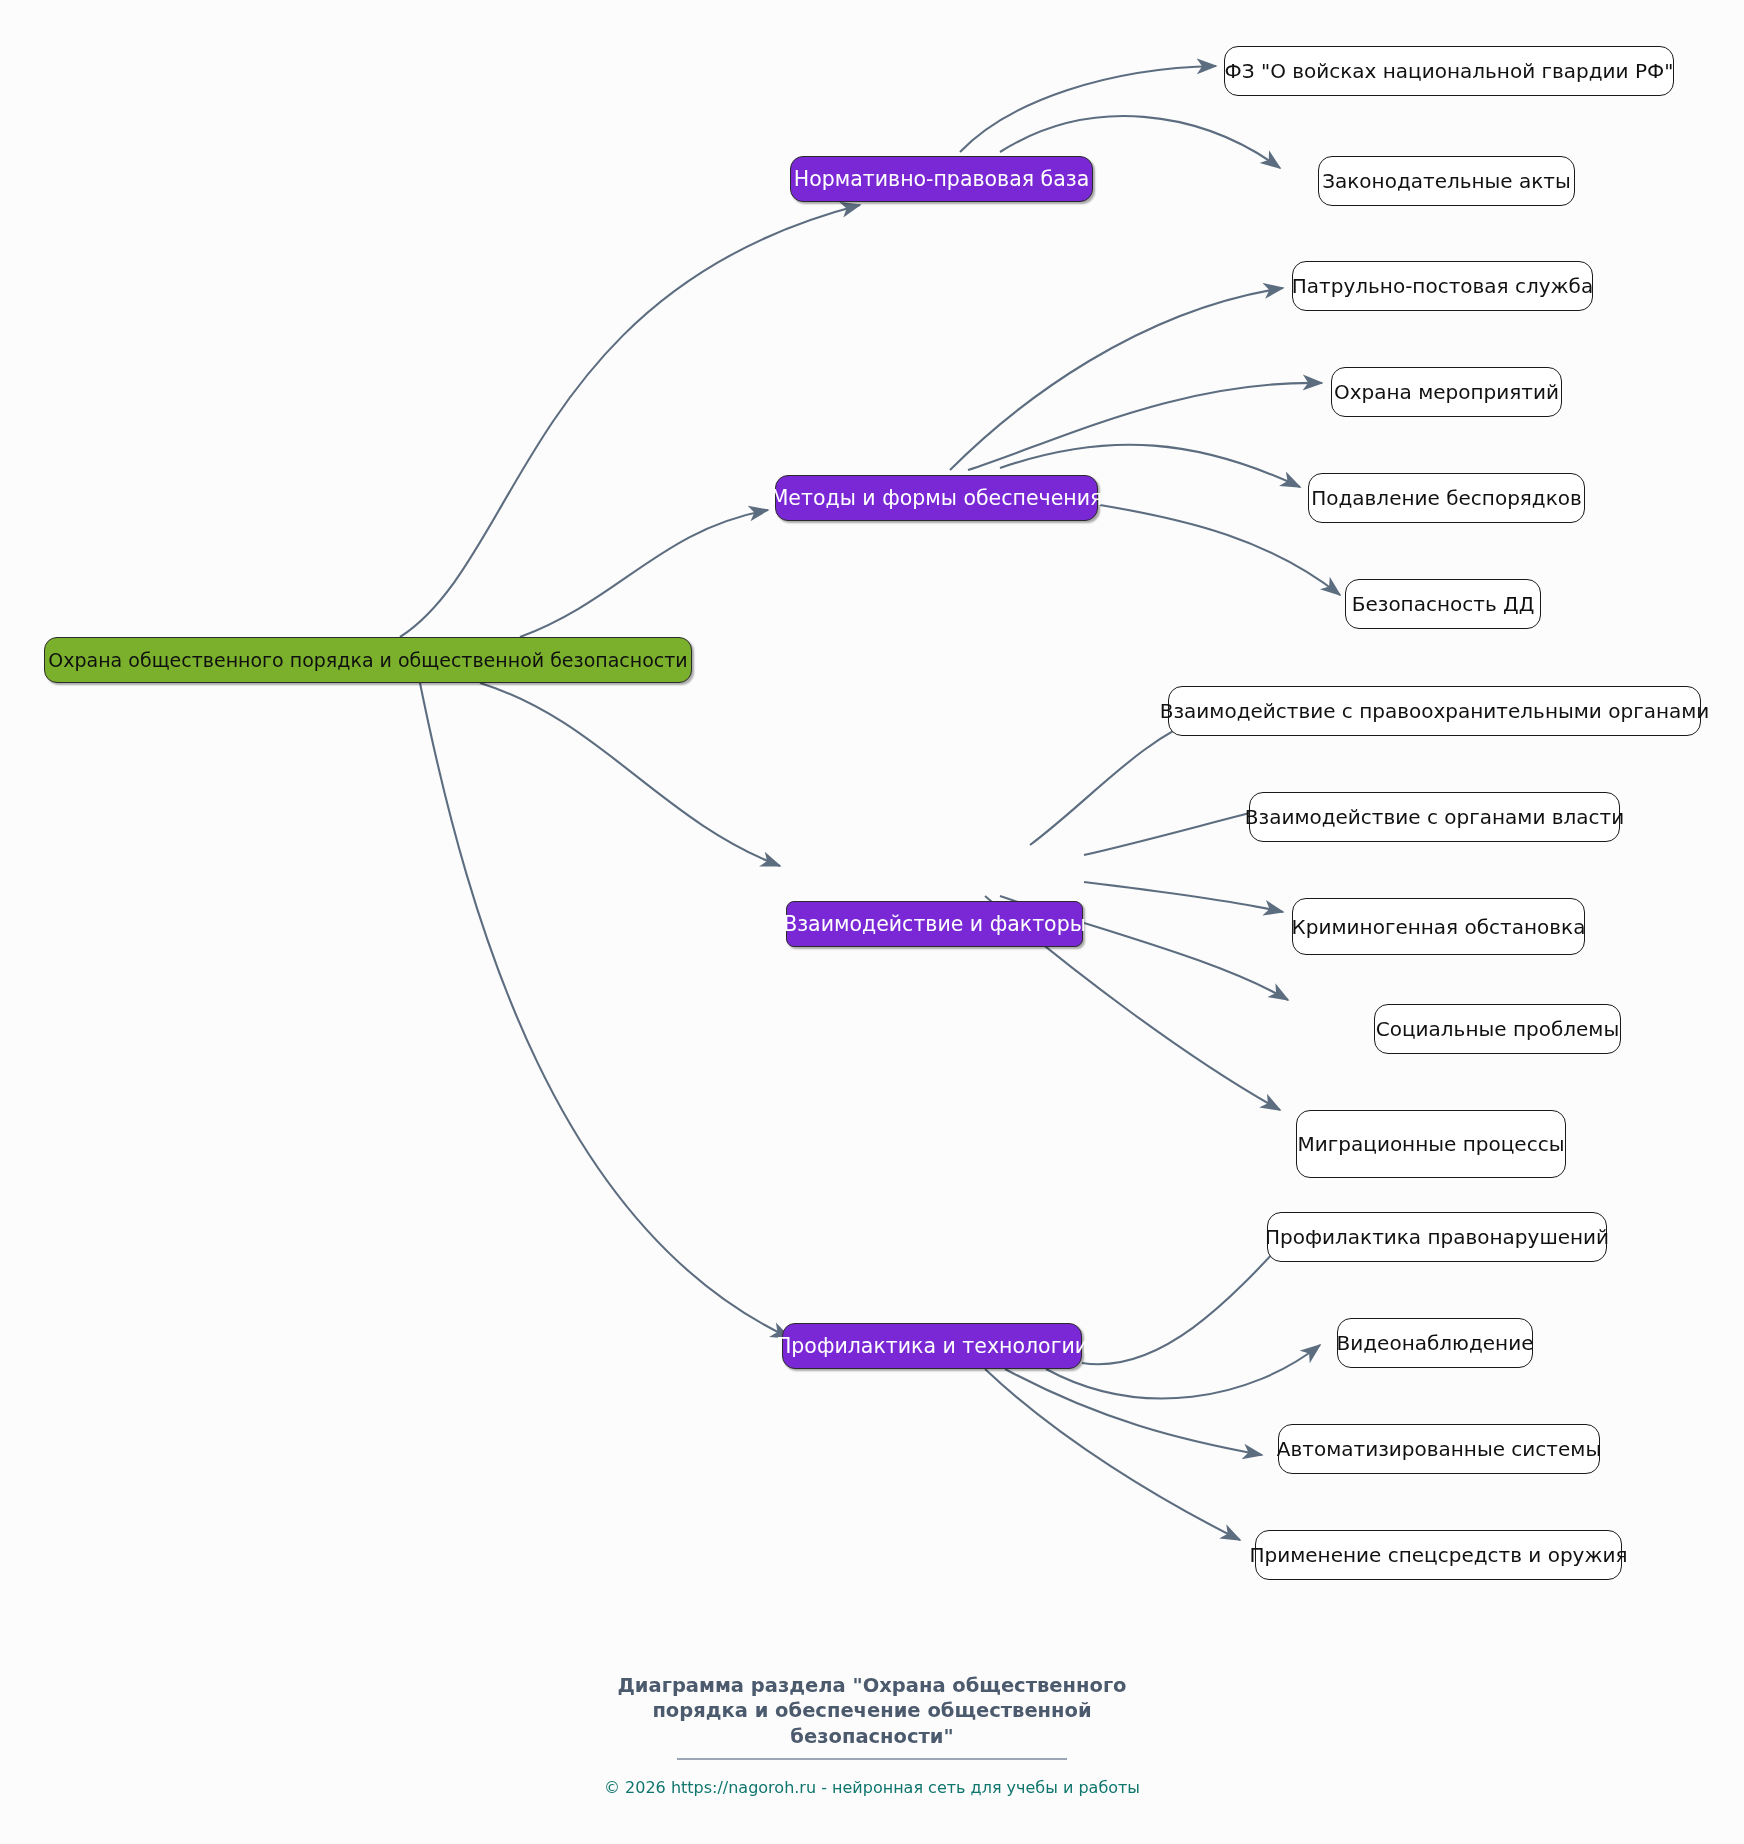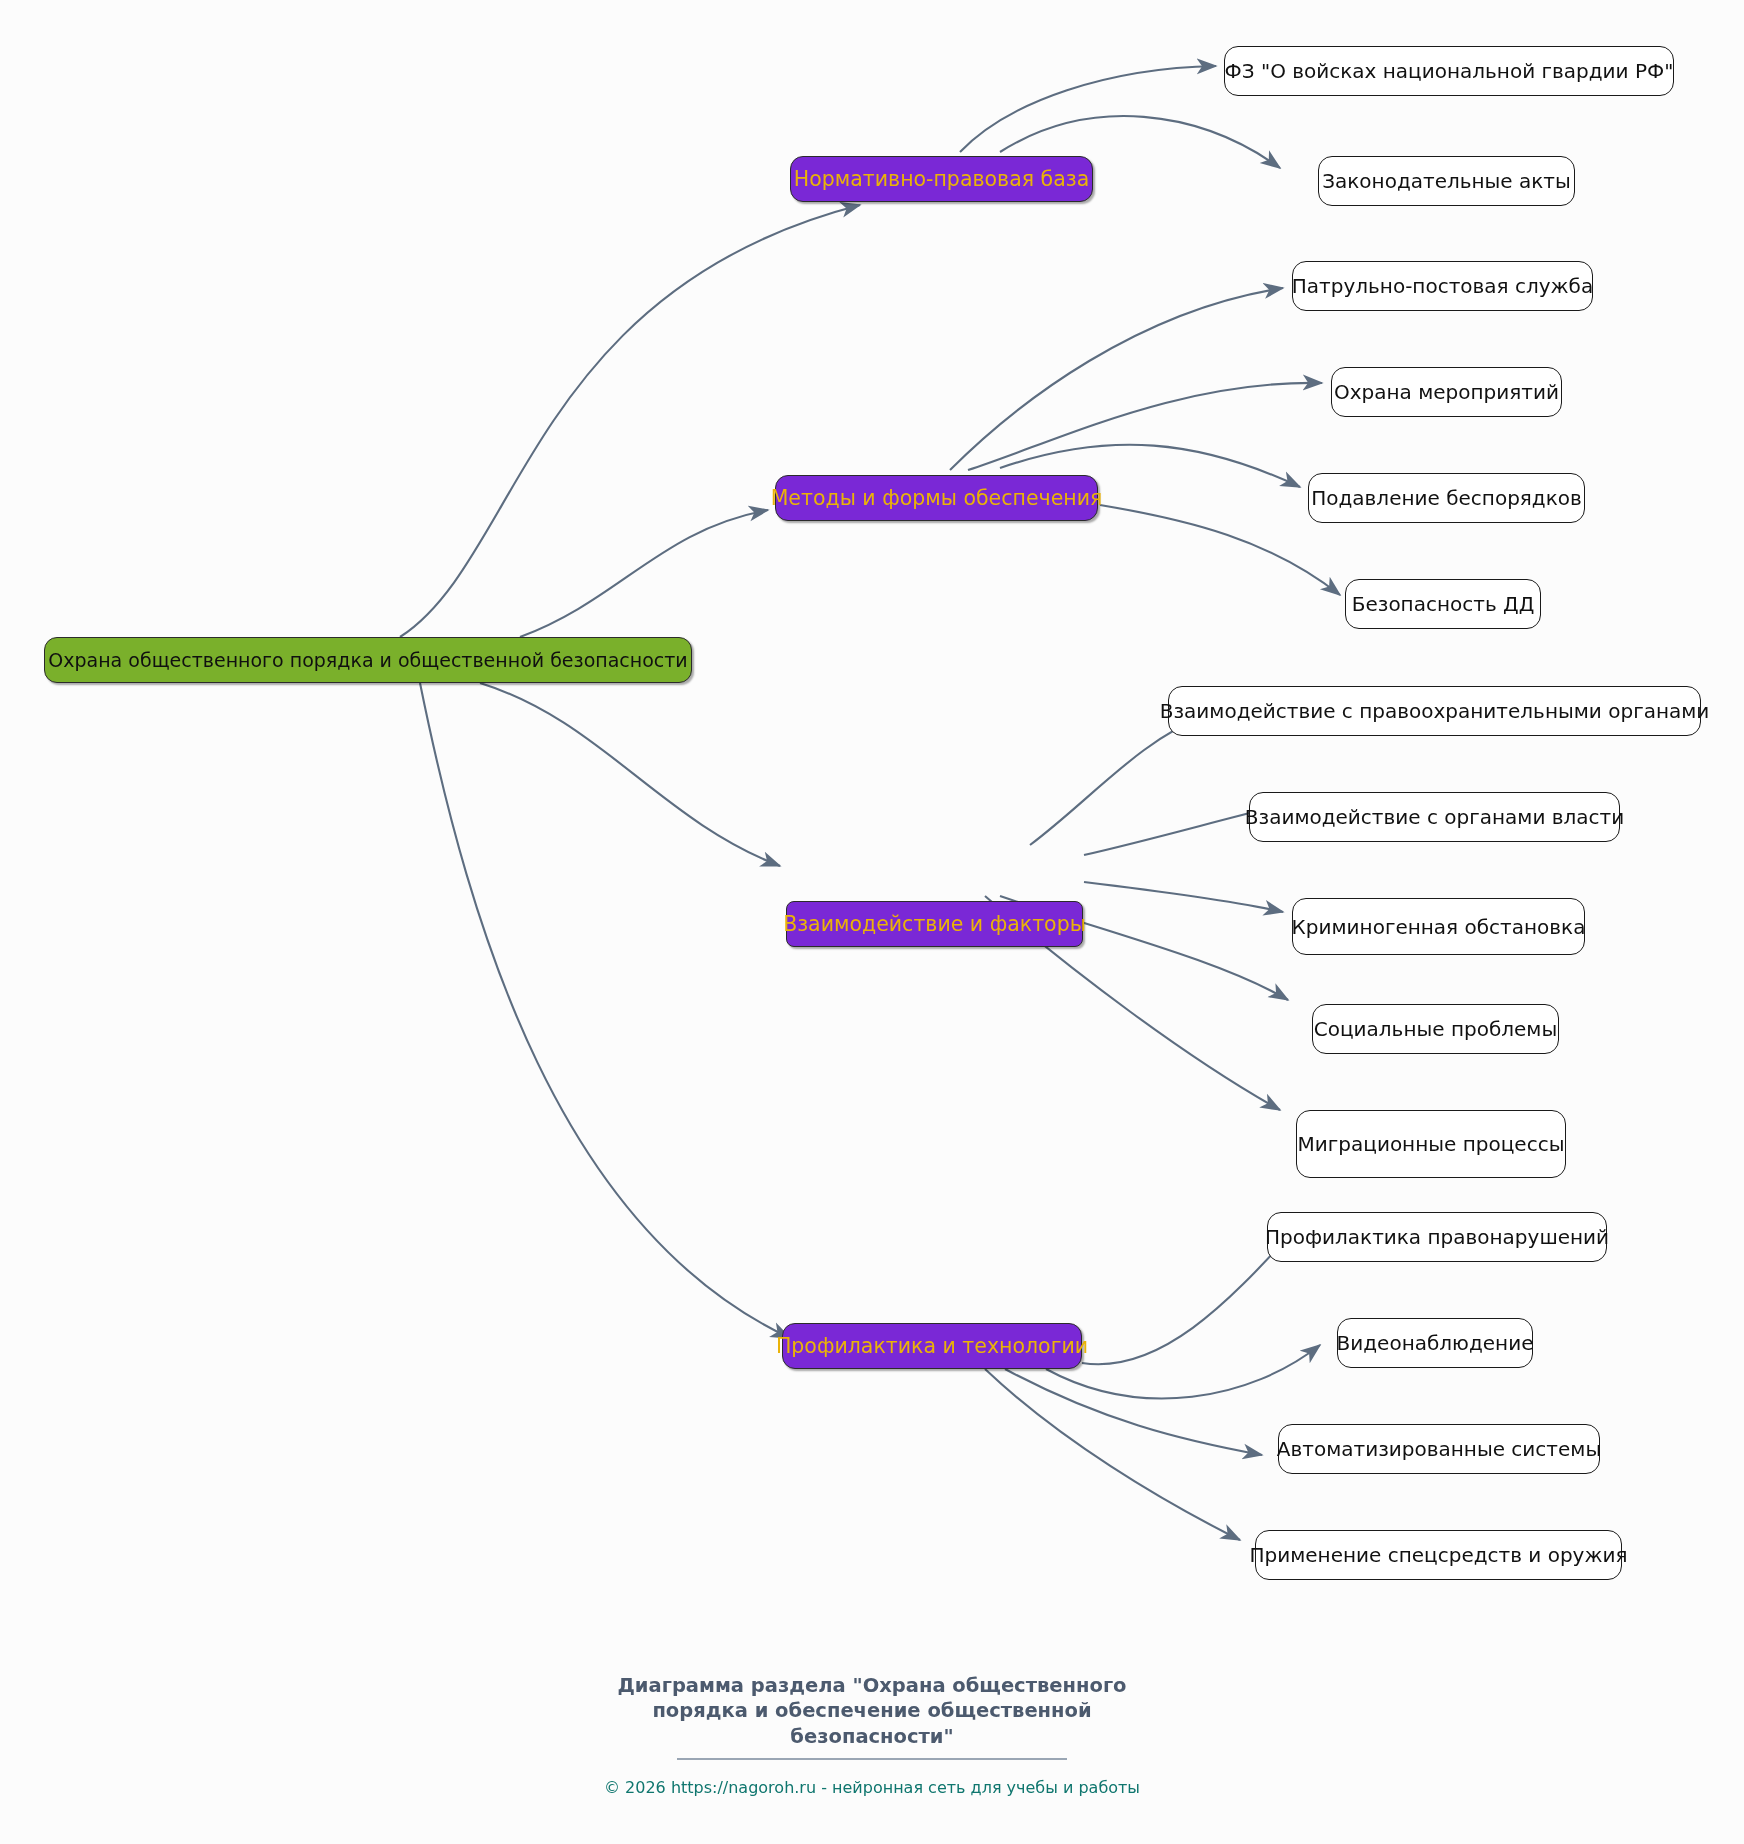--- a/index.html
+++ b/index.html
@@ -28,21 +28,21 @@
     background:#7ab02b;
     border:1.6px solid #2b2b2b;
     color:#101010;
     font-size:19px;
     box-shadow:2px 2px 2px rgba(0,0,0,.33);
     padding:0 16px;
   }
   .node.branch{
     background:#7a28d6;
     border:1.6px solid #2b2b2b;
-    color:#eab308;
+    color:#ffffff;
     font-size:20.5px;
     box-shadow:2px 2px 2px rgba(0,0,0,.33);
     padding:0 16px;
   }
   .node.leaf{
     background:#ffffff;
     border:1.7px solid #1a1a1a;
     color:#111111;
     font-size:20px;
     padding:0 18px;
@@ -155,21 +155,21 @@
   </div>
   <div class="node leaf" style="left:1168px;top:686px;width:533px;height:50px;">
     <span class="lbl">Взаимодействие с правоохранительными органами</span>
   </div>
   <div class="node leaf" style="left:1249px;top:792px;width:371px;height:50px;">
     <span class="lbl">Взаимодействие с органами власти</span>
   </div>
   <div class="node leaf" style="left:1292px;top:898px;width:293px;height:57px;">
     <span class="lbl">Криминогенная обстановка</span>
   </div>
-  <div class="node leaf" style="left:1312px;top:1004px;width:247px;height:50px;text-align:right;">
+  <div class="node leaf" style="left:1374px;top:1004px;width:247px;height:50px;text-align:right;">
     <span class="lbl">Социальные проблемы</span>
   </div>
   <div class="node leaf" style="left:1296px;top:1110px;width:270px;height:68px;">
     <span class="lbl">Миграционные процессы</span>
   </div>
 
   <div class="node branch" style="left:782px;top:1323px;width:300px;height:46px;">
     <span class="lbl">Профилактика и технологии</span>
   </div>
   <div class="node leaf" style="left:1267px;top:1212px;width:340px;height:50px;">

